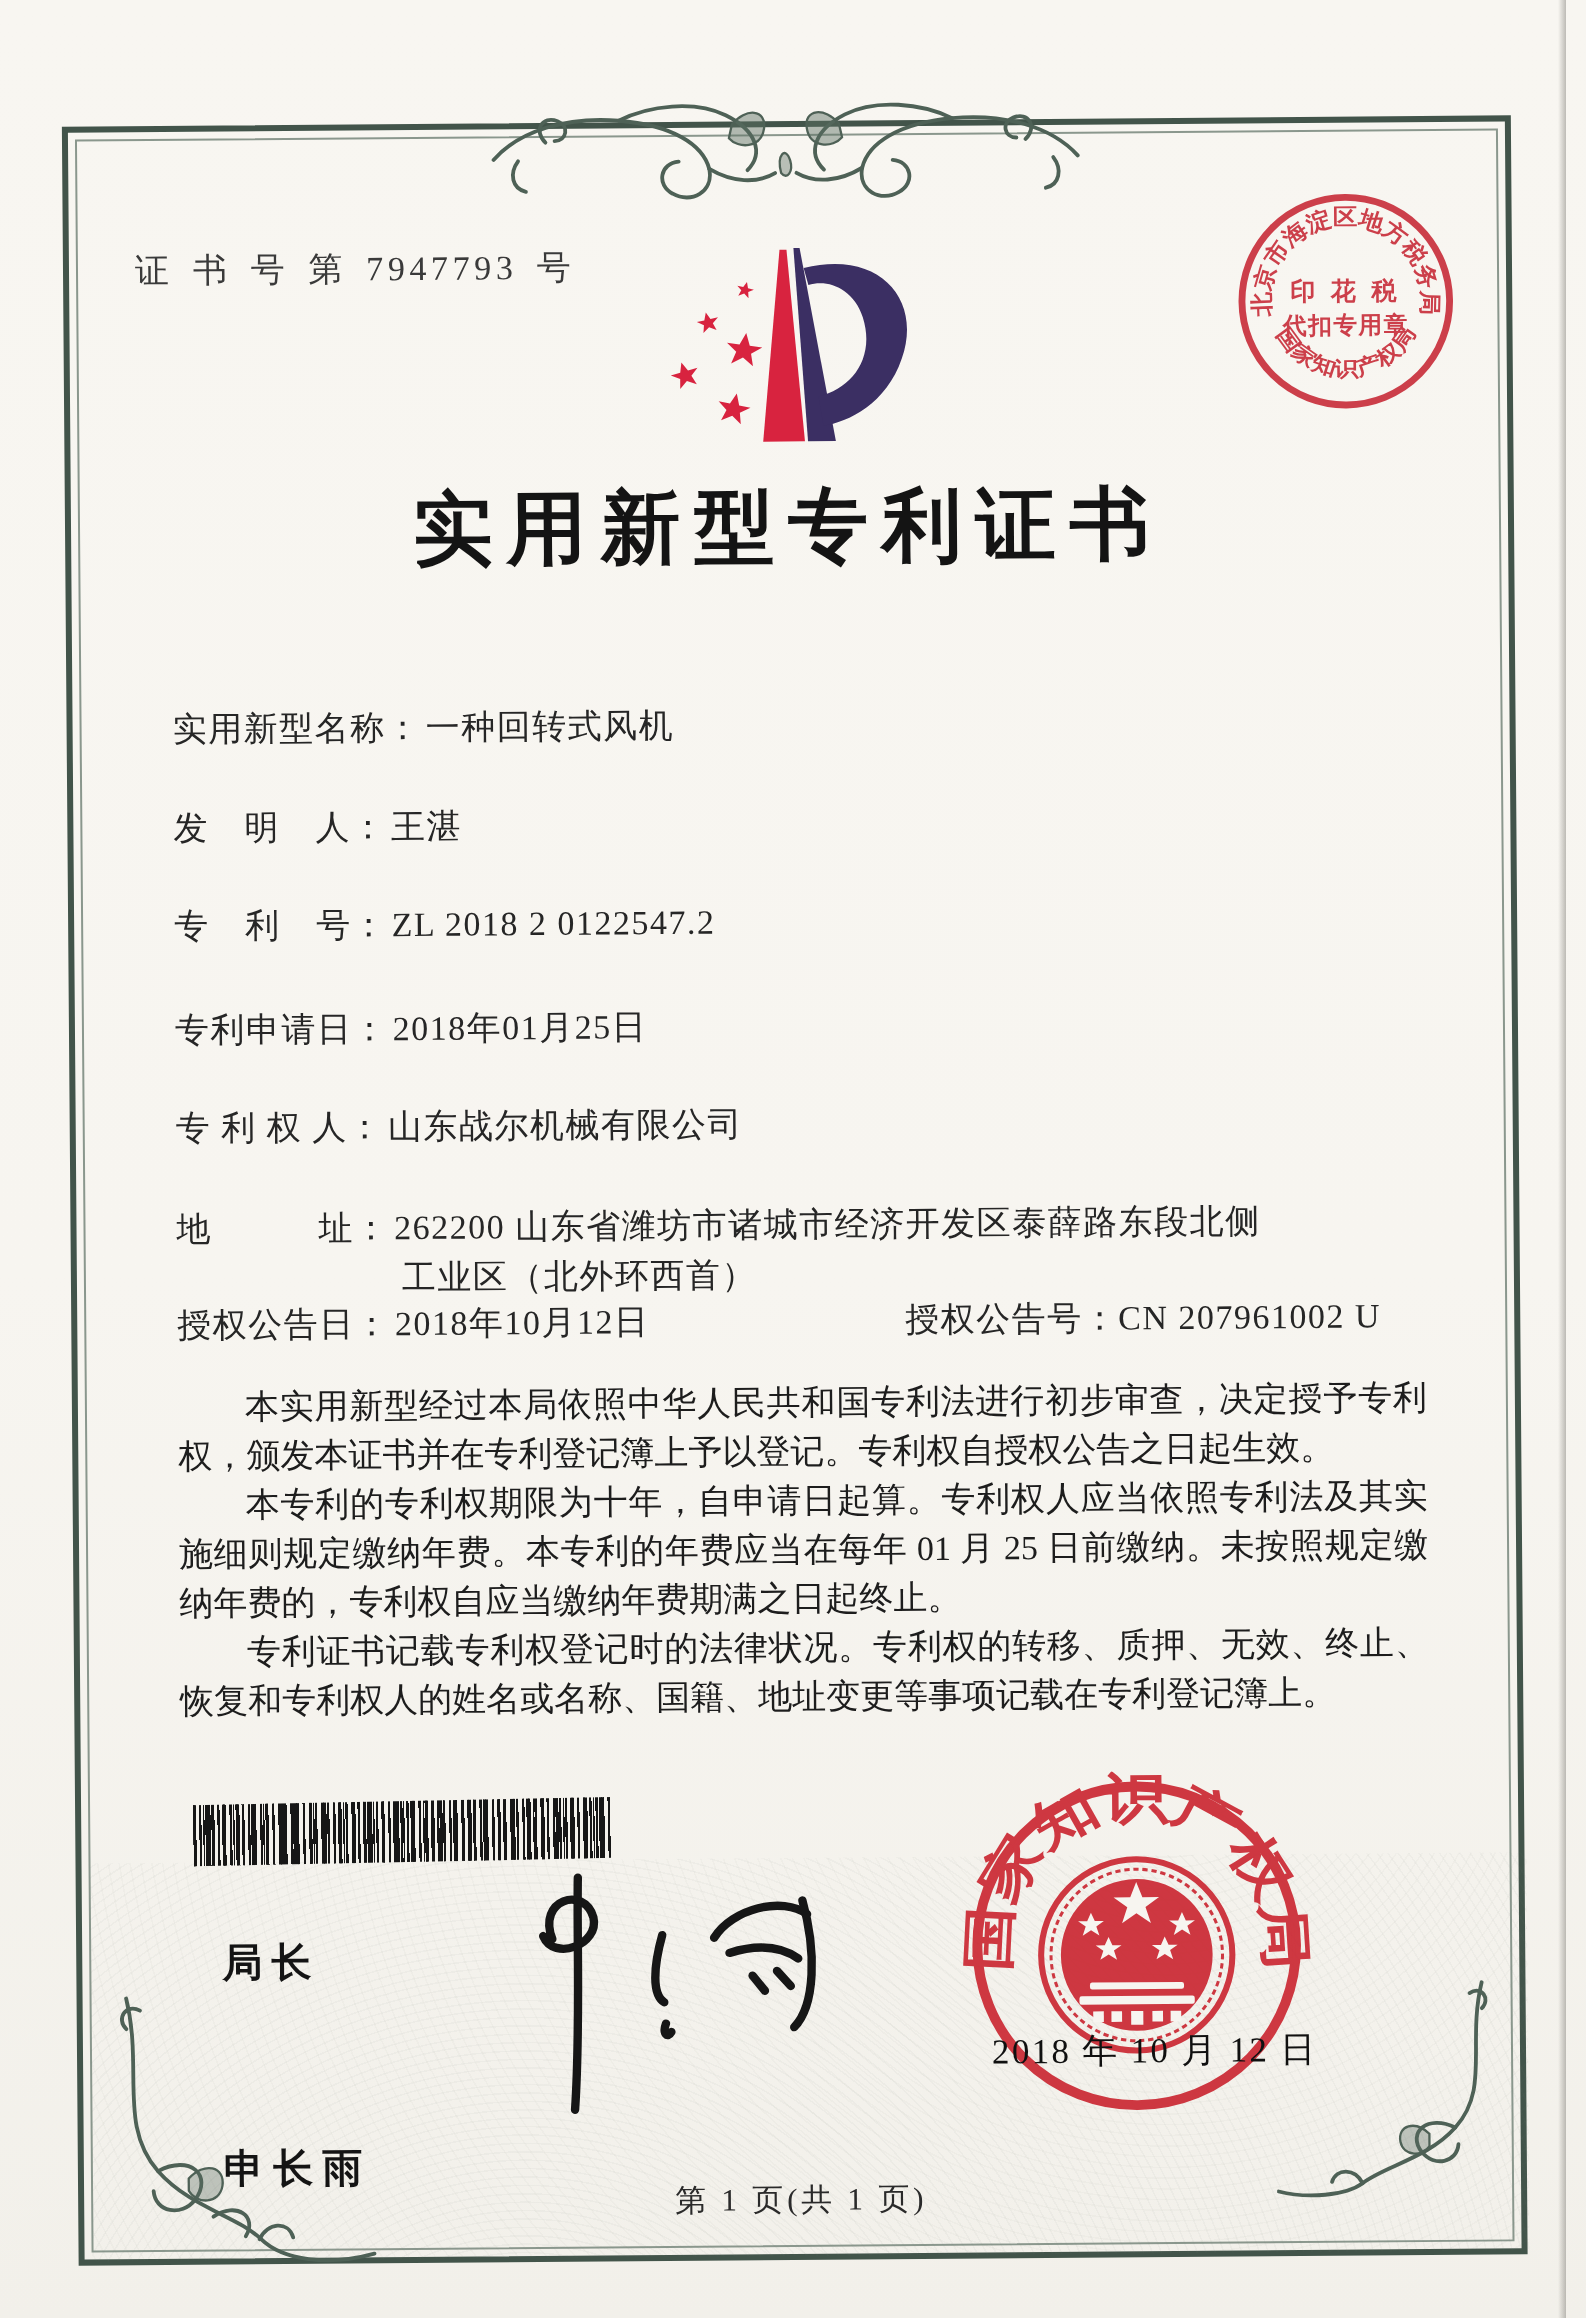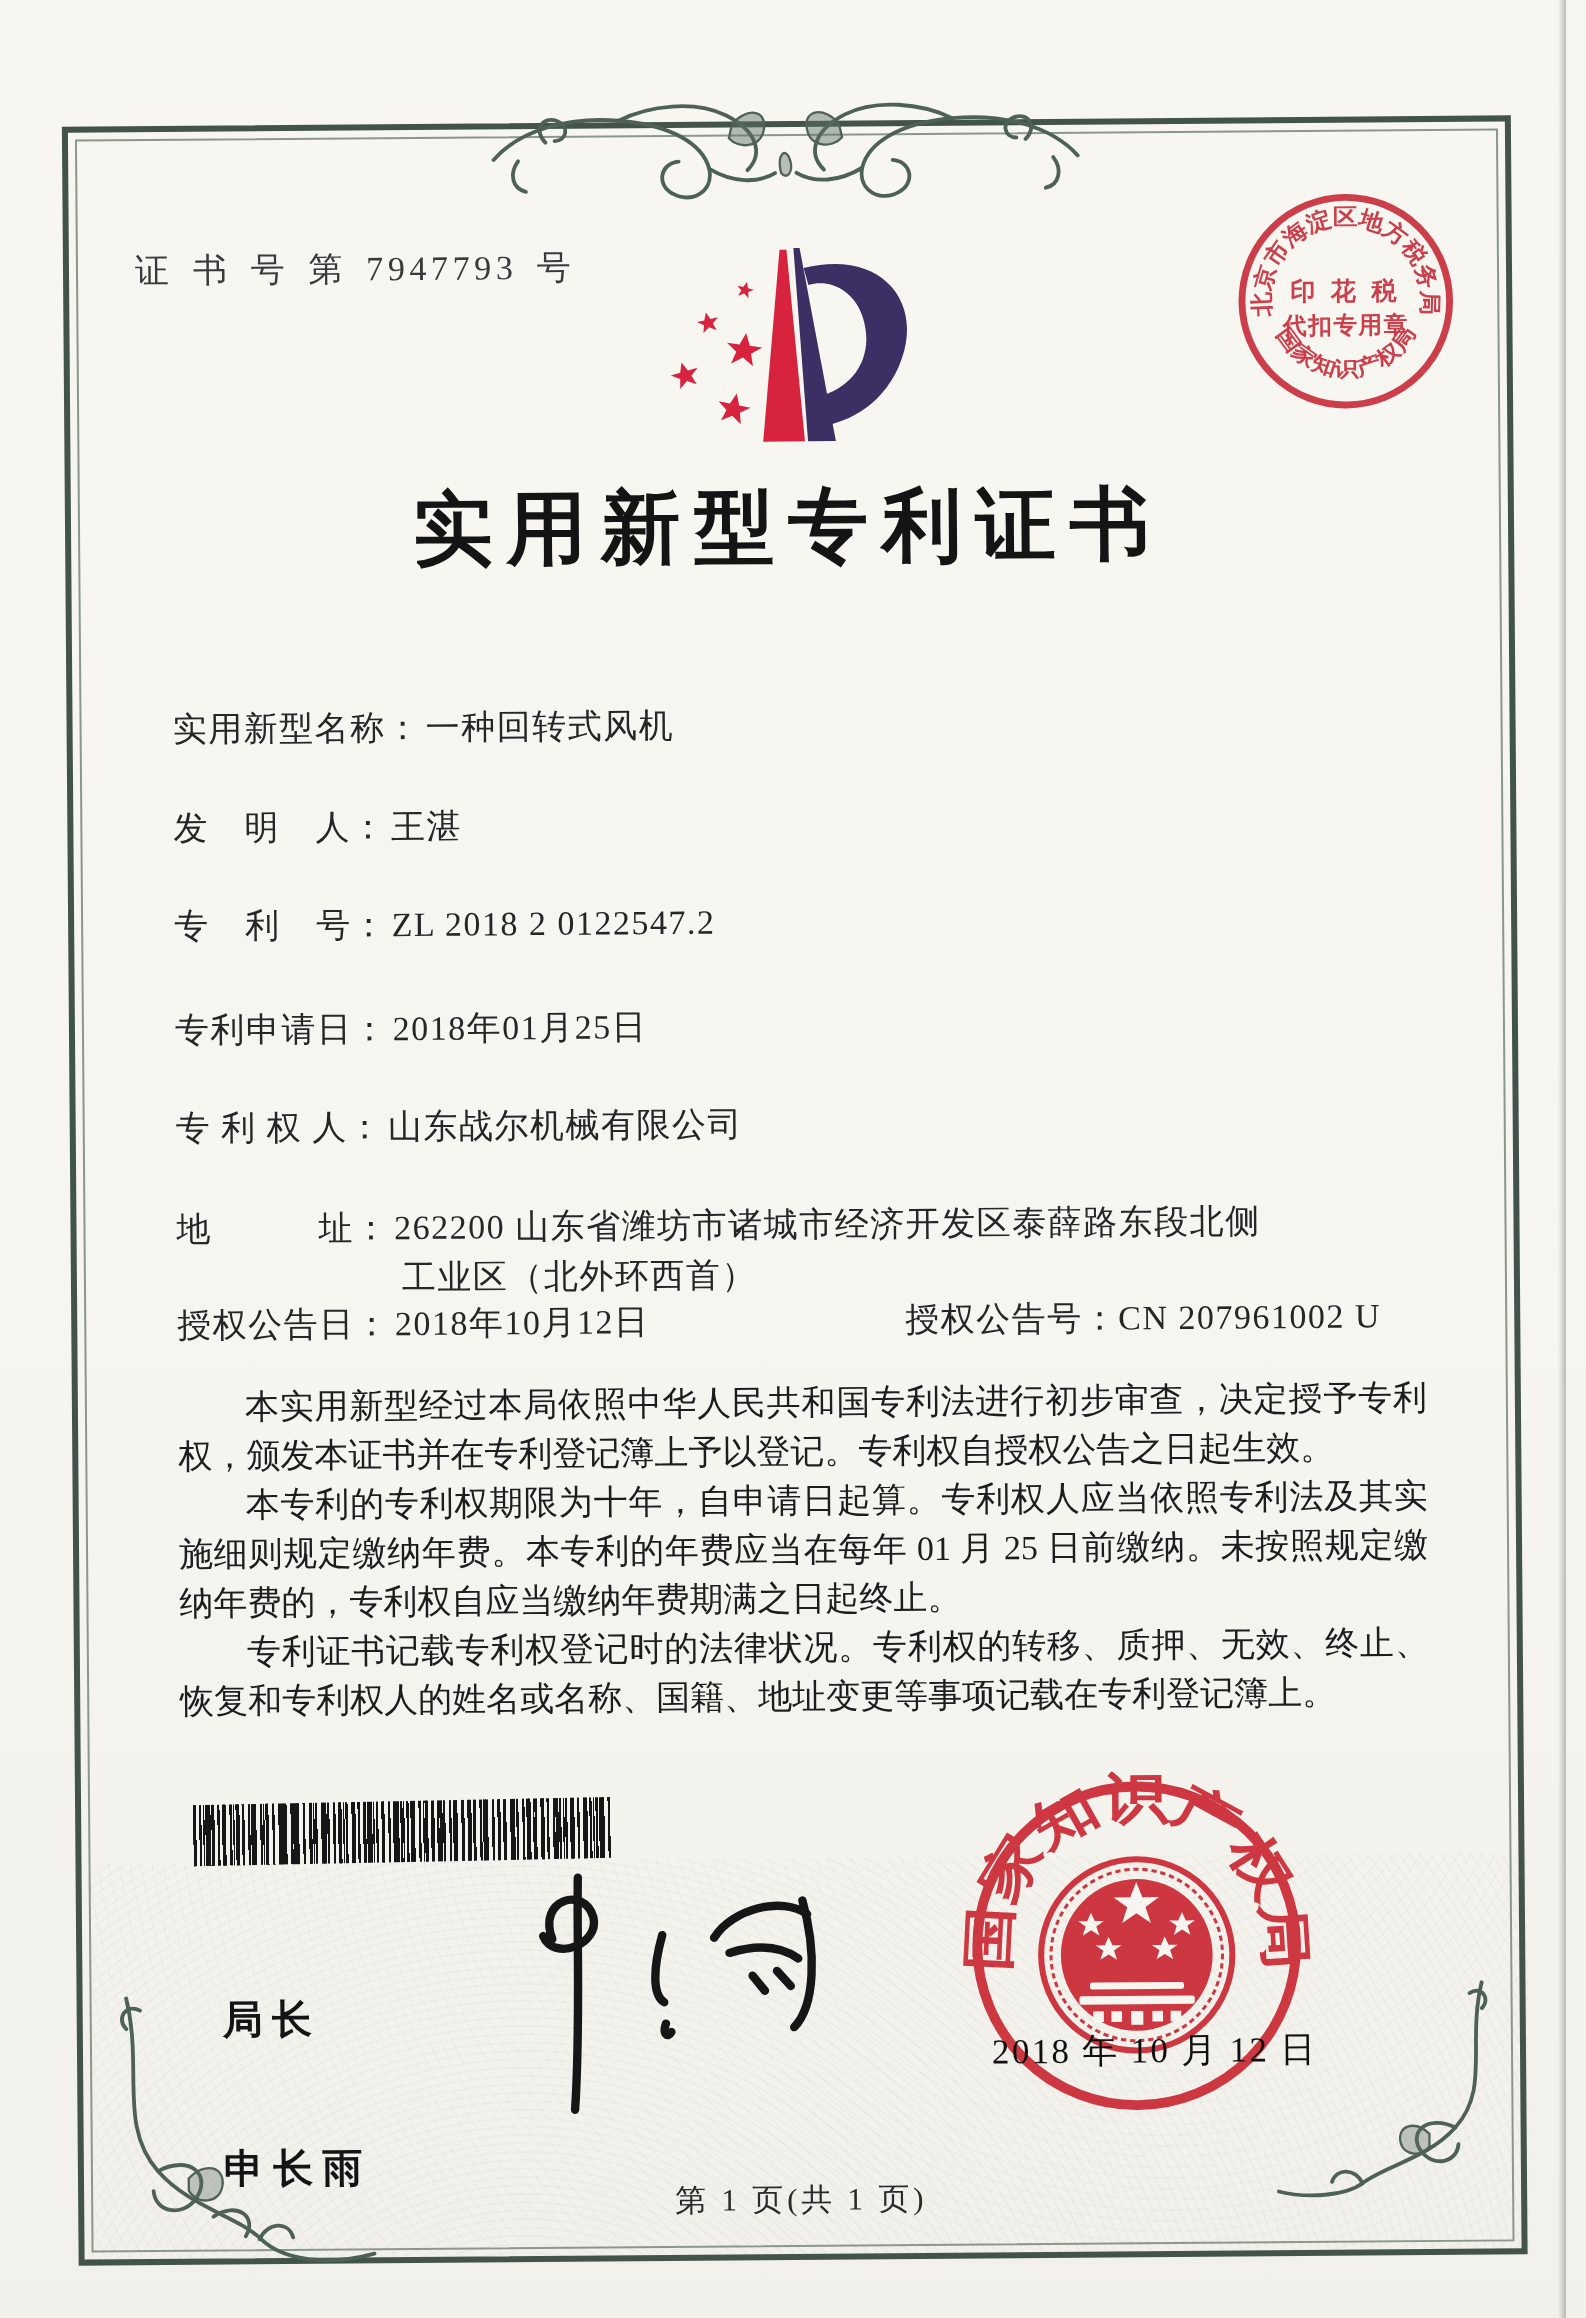--- a/index.html
+++ b/index.html
@@ -33,21 +33,21 @@
     line-height:49px;text-align:justify;color:#1d1d1d;}
   .bodytext p{margin:0;text-indent:67px;}
   .barcode{position:absolute;left:188px;top:1798px;width:419px;height:61px;
     transform:rotate(-.7deg);
     background:
       repeating-linear-gradient(90deg,#161616 0 2.3px,transparent 2.3px 6.1px),
       repeating-linear-gradient(90deg,#161616 0 1.5px,transparent 1.5px 10px),
       repeating-linear-gradient(90deg,#161616 0 3.1px,transparent 3.1px 14.5px);}
   .signoff{position:absolute;left:216px;font-family:"Liberation Sans","DejaVu Sans",sans-serif;
     font-weight:700;font-size:40px;letter-spacing:9.2px;color:#141414;white-space:nowrap;}
-  .s-title{top:1988px}.s-name{top:2137px}
+  .s-title{top:1931px}.s-name{top:2137px}
   .signature{position:absolute;left:456px;top:1844px;width:443px;height:290px;}
   .sealwrap{position:absolute;left:956px;top:1774px;width:349px;height:349px;}
   .sealdate{position:absolute;left:985px;top:2030px;font-size:35px;letter-spacing:2.3px;
     color:#101010;white-space:nowrap;z-index:6;}
   .footer{position:absolute;left:0;width:100%;top:2179px;text-align:center;
     font-size:31px;letter-spacing:3.8px;color:#2a2a2a;}
   .logo{position:absolute;left:659px;top:220px;width:263px;height:248px;}
   .taxstamp{position:absolute;left:1238px;top:191px;width:229px;height:229px;opacity:.93;}
   .orn-top{position:absolute;left:480px;top:75px;width:627px;height:153px;}
   .fl-bl{position:absolute;left:66px;top:1981px;width:306px;height:306px;}

